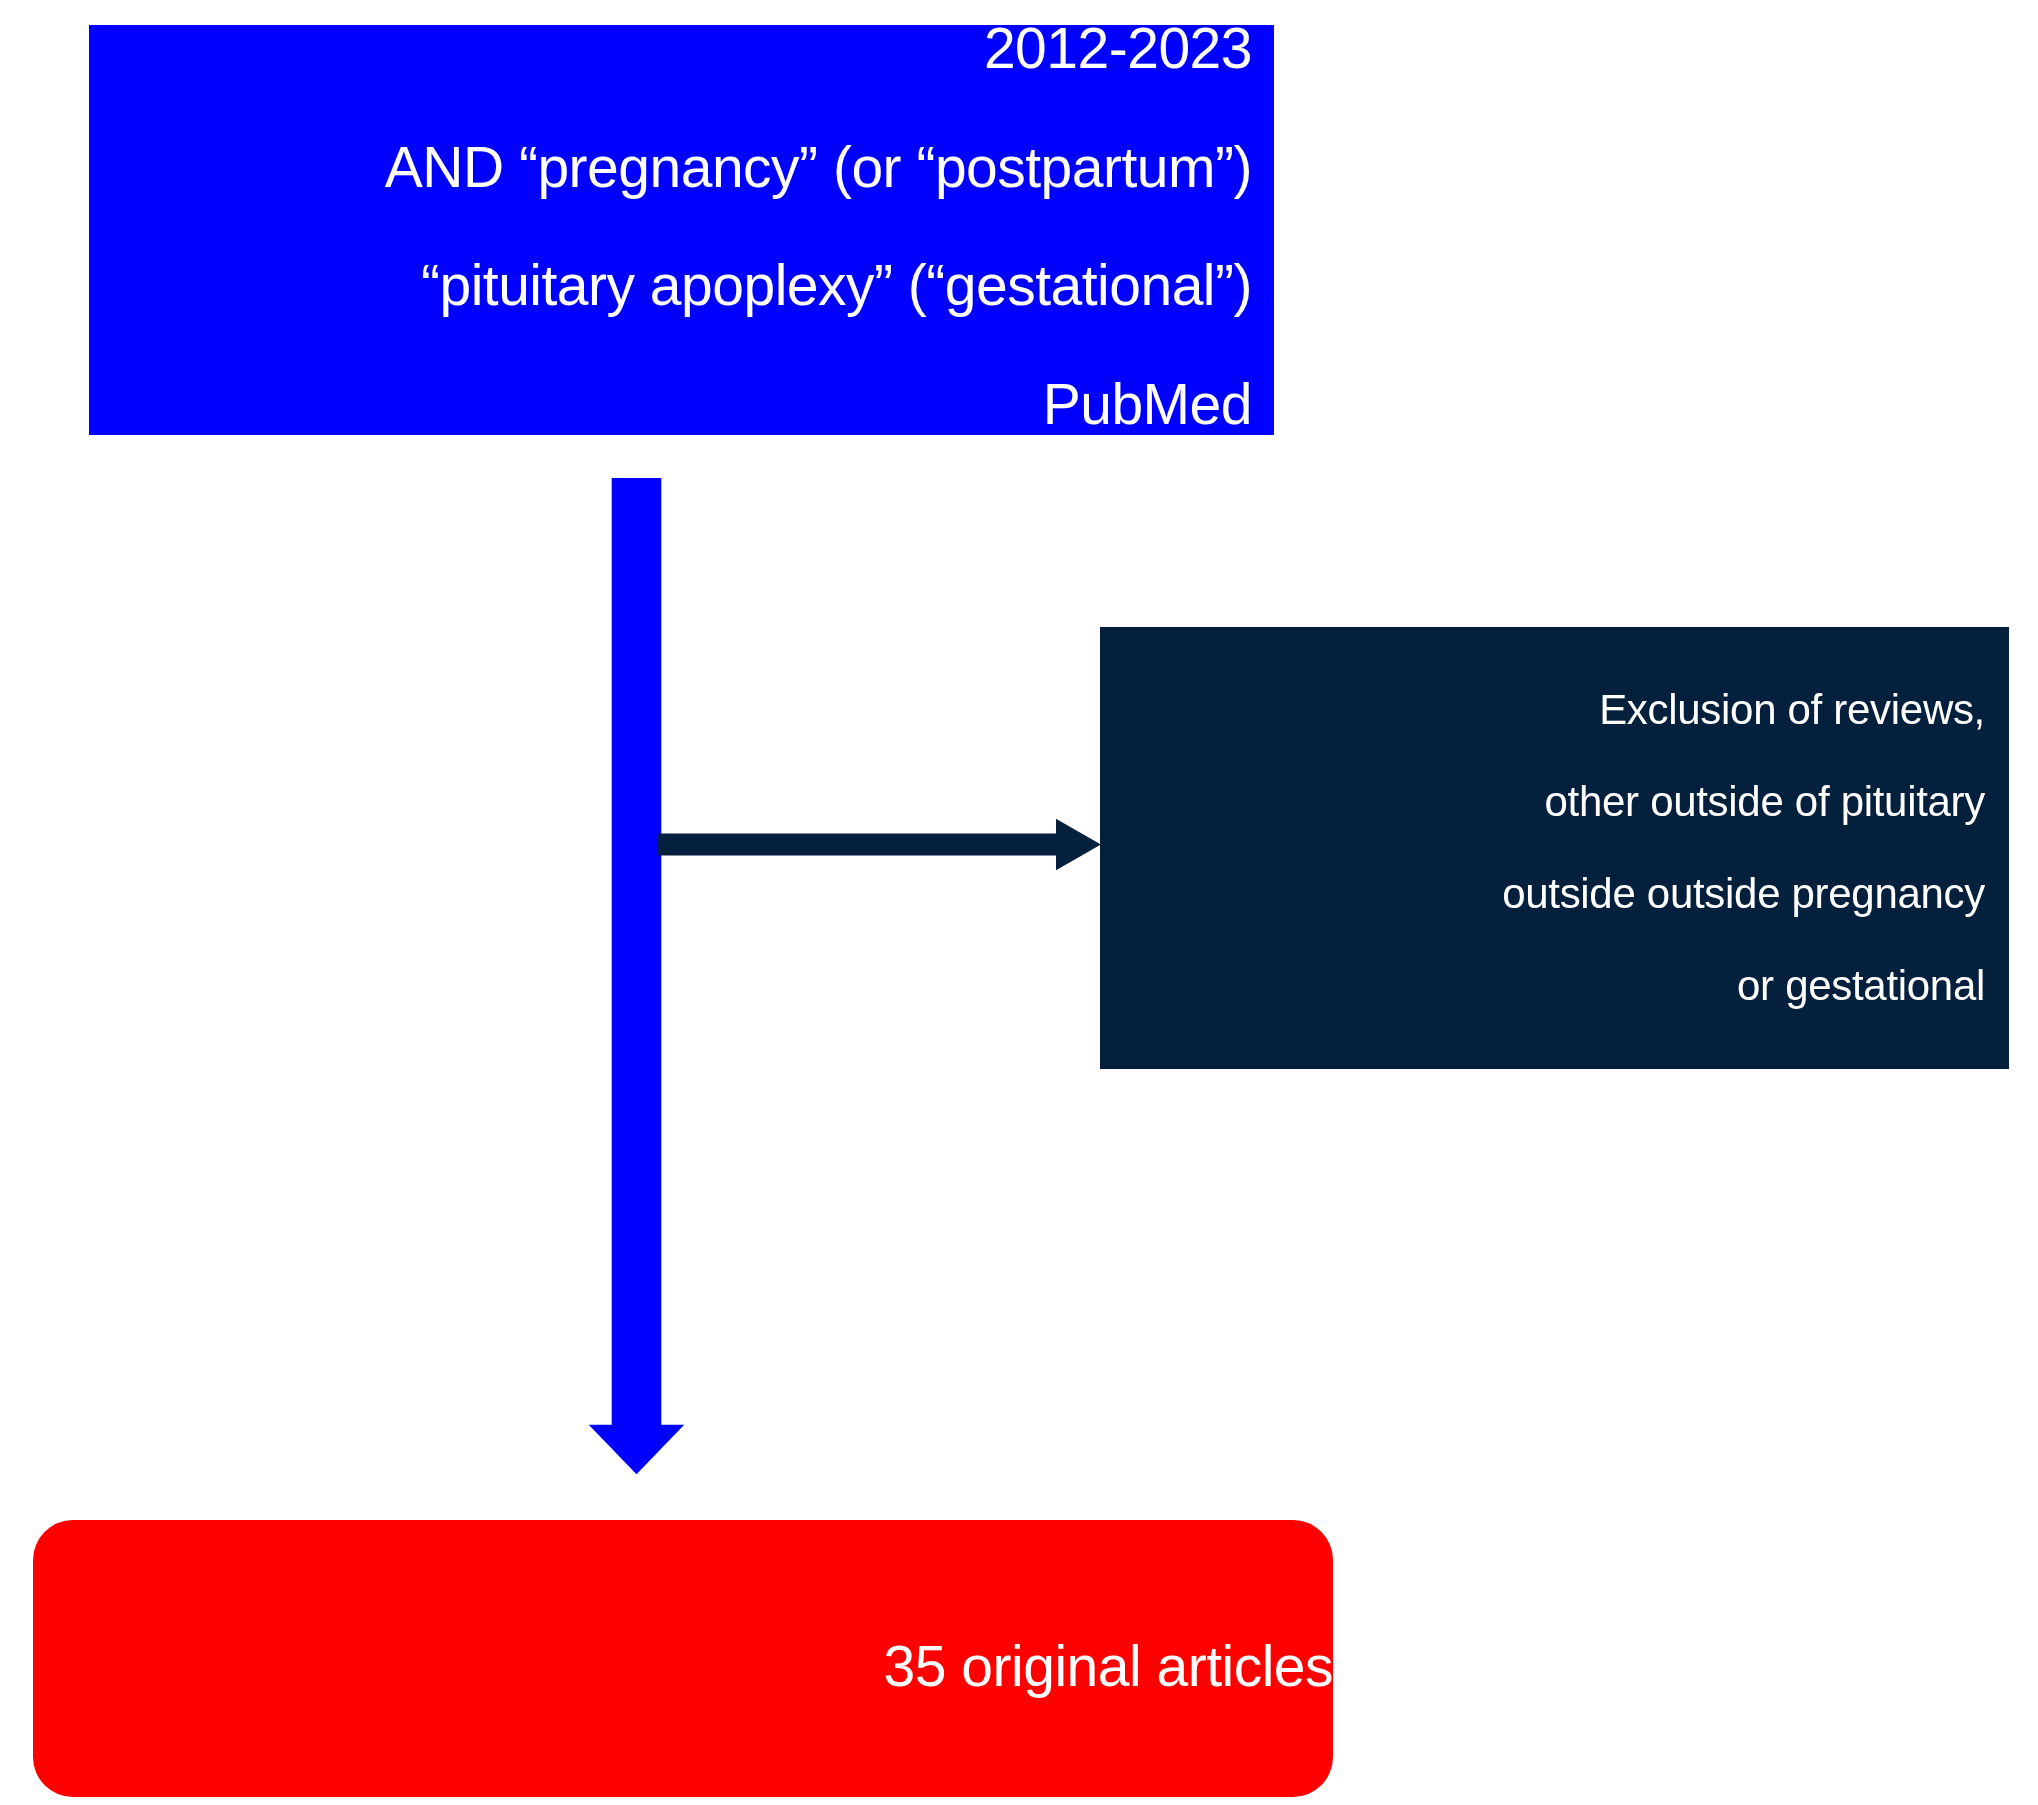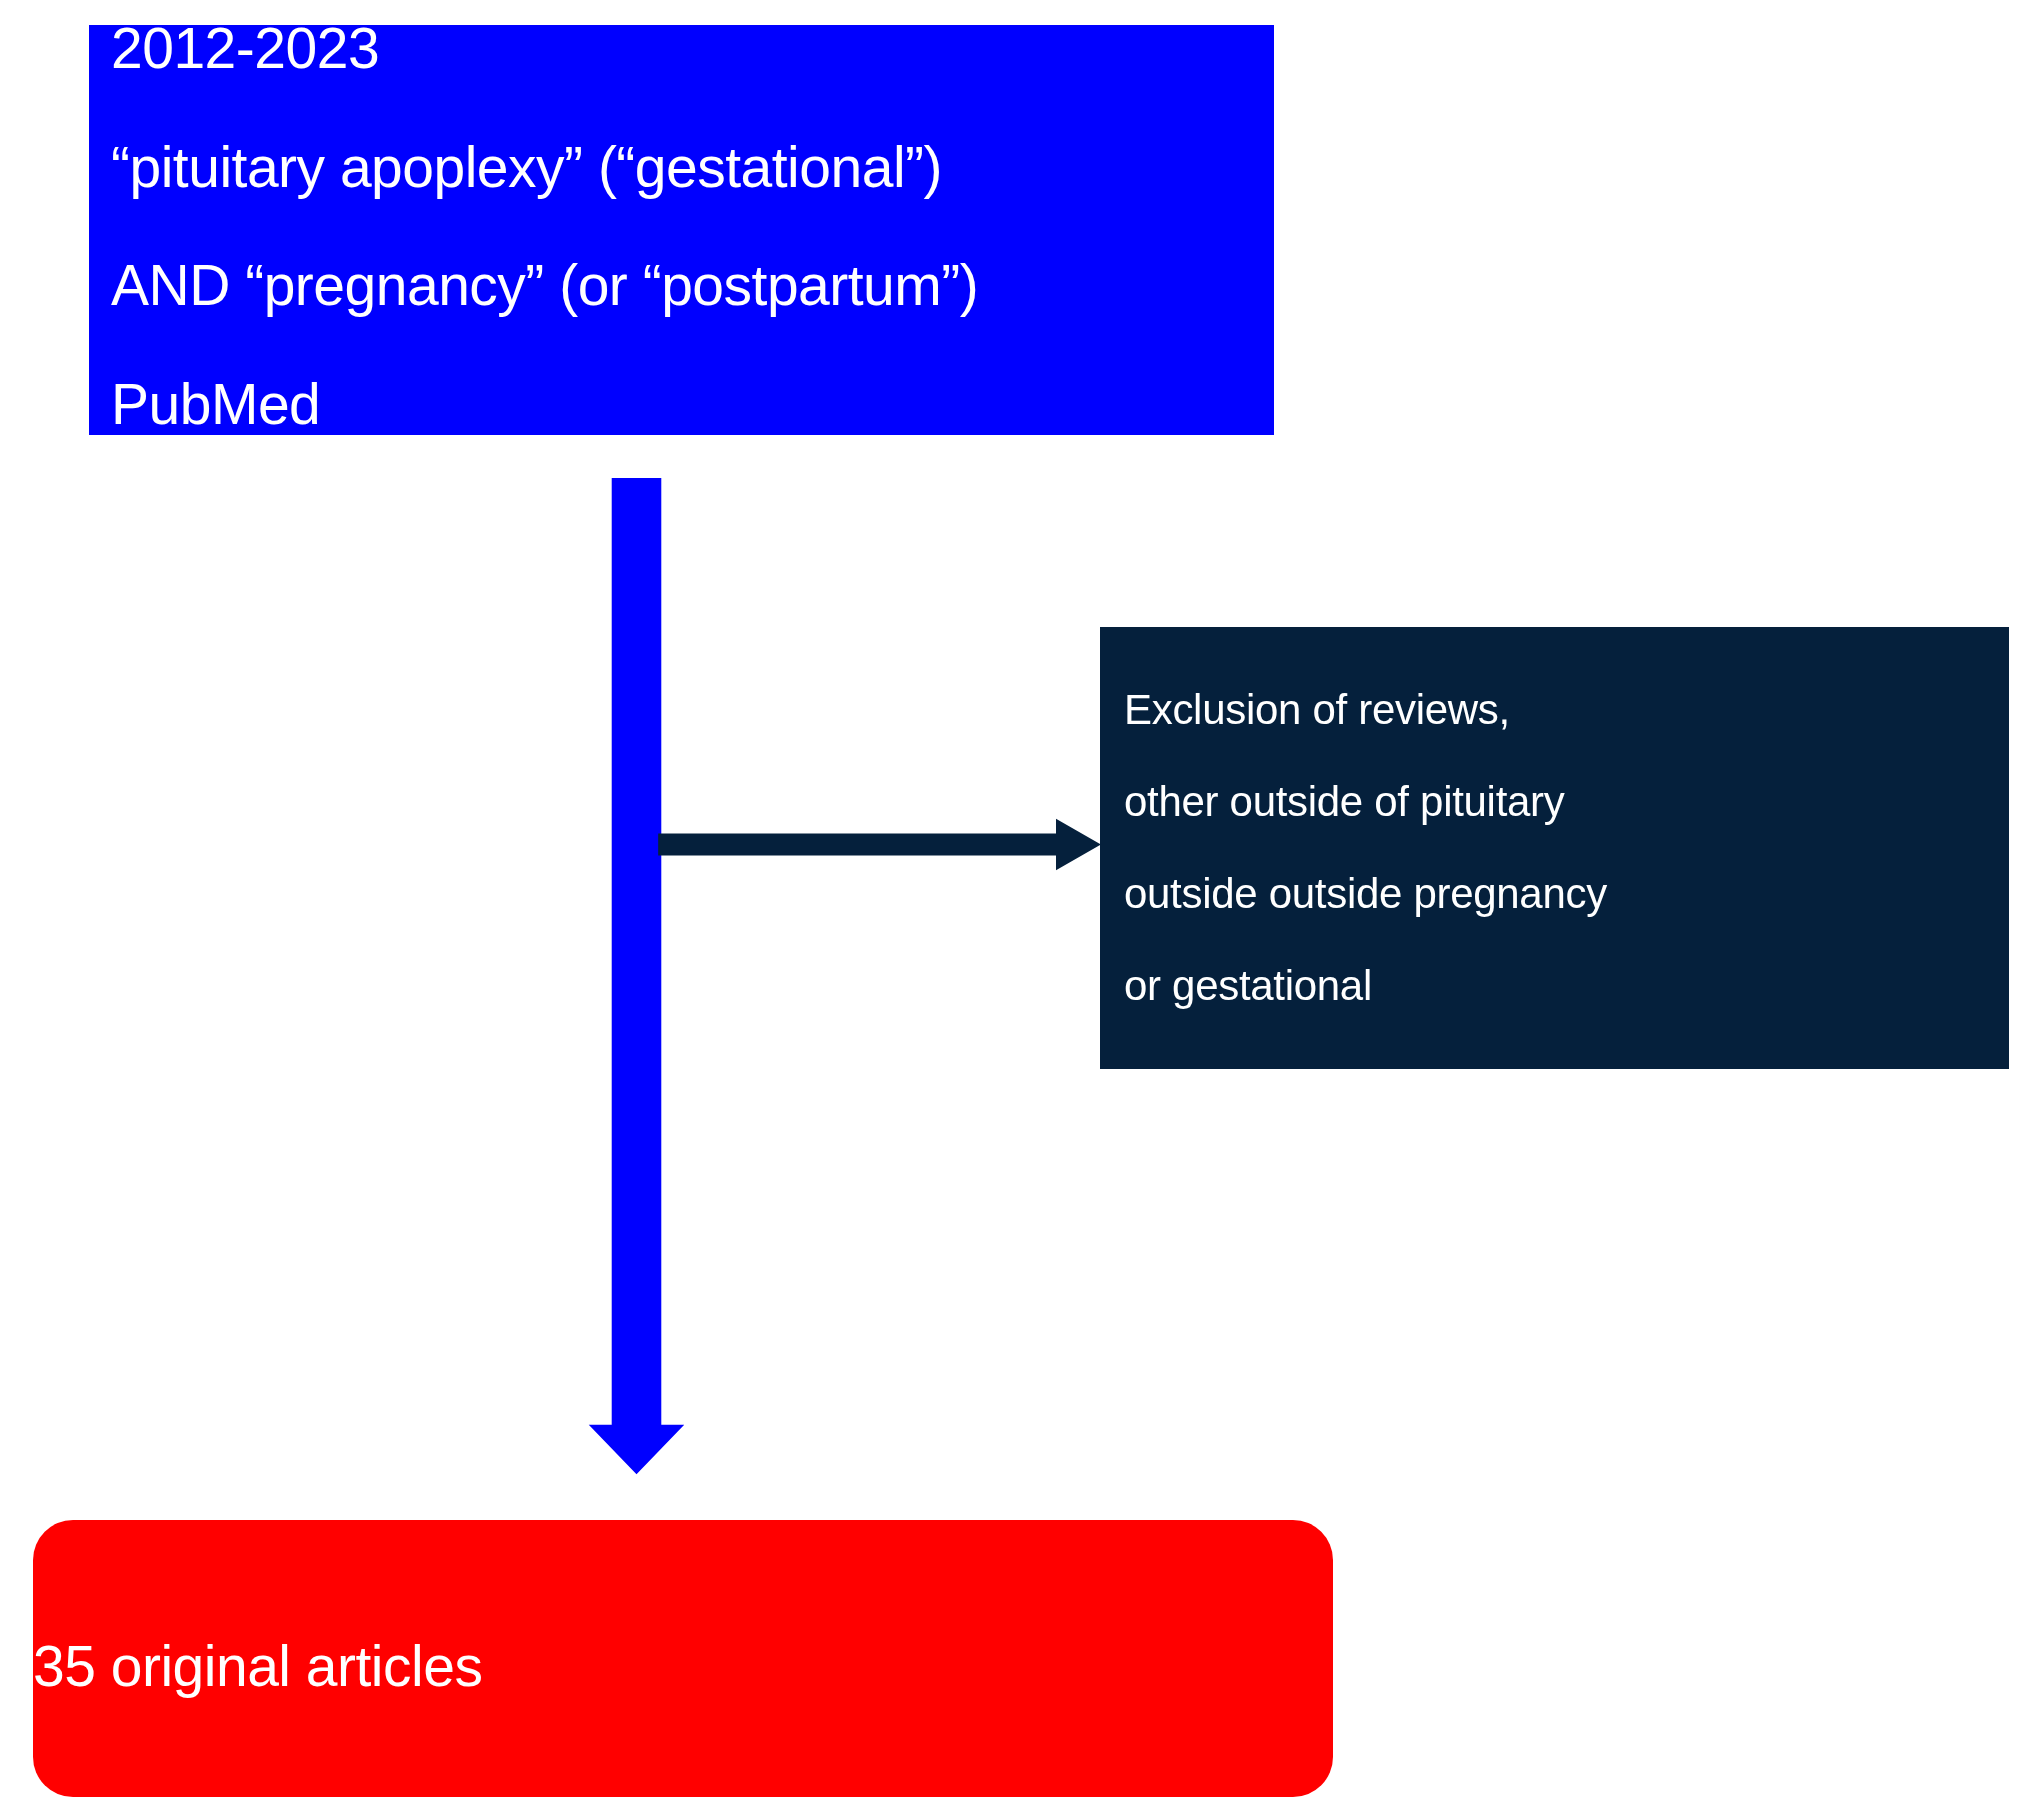--- a/index.html
+++ b/index.html
@@ -19,21 +19,21 @@
     height: 1805px;
     background: #ffffff;
   }
 
   
   .node {
     position: absolute;
     box-sizing: border-box;
     display: flex;
     flex-direction: column;
-    align-items: flex-start;
+    align-items: flex-end;
     justify-content: center;
     color: #ffffff;
     text-align: center;
     gap: 36px;
   }
 
   #search-box {
     left: 89px;
     top: 25px;
     width: 1185px;
@@ -101,22 +101,22 @@
   }
   #horizontal-arrow svg { display: block; }
 </style>
 </head>
 <body>
 
 <div id="canvas">
 
   <div class="node" id="search-box">
     <div class="line">2012-2023</div>
+    <div class="line">AND “pregnancy”  (or “postpartum”)</div>
     <div class="line">“pituitary apoplexy”  (“gestational”)</div>
-    <div class="line">AND “pregnancy”  (or “postpartum”)</div>
     <div class="line">PubMed</div>
   </div>
 
   <div id="vertical-arrow">
     <svg width="101" height="1001" viewBox="0 0 110 1090" xmlns="http://www.w3.org/2000/svg">
       <polygon points="28,0 82,0 82,1031 107,1031 55,1085 3,1031 28,1031" fill="#0000FF"></polygon>
     </svg>
   </div>
 
   <div id="horizontal-arrow">

